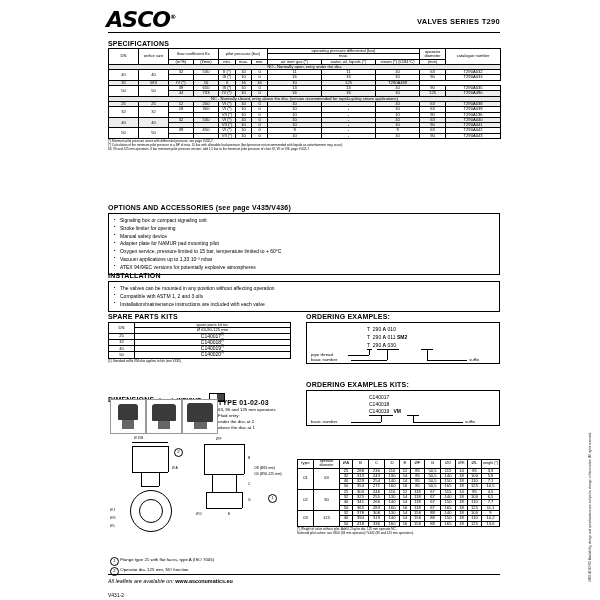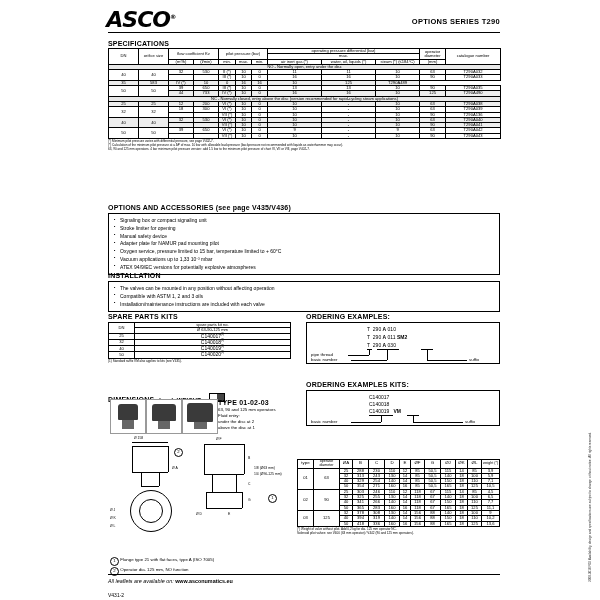--- a/index.html
+++ b/index.html
@@ -57,21 +57,21 @@
   .sidetext{position:absolute;right:2px;top:432px;width:10px;font-size:3.1px;line-height:1.3;
             writing-mode:vertical-rl;transform:rotate(180deg);color:#333;}
 </style>
 </head>
 <body>
 
 <div class="page">
 
   <div class="hdr">
     <div class="logo"><span>ASCO</span><sup>®</sup></div>
-    <div class="series">OPTIONS SERIES T290</div>
+    <div class="series">VALVES SERIES T290</div>
   </div>
   <div class="hrule"></div>
 
   <div style="position:absolute;left:108px;top:40px;" class="sectitle">SPECIFICATIONS</div>
 
   <table class="g" id="spec">
     <colgroup>
       <col style="width:30px">
         <col style="width:30px">
         <col style="width:25px">

